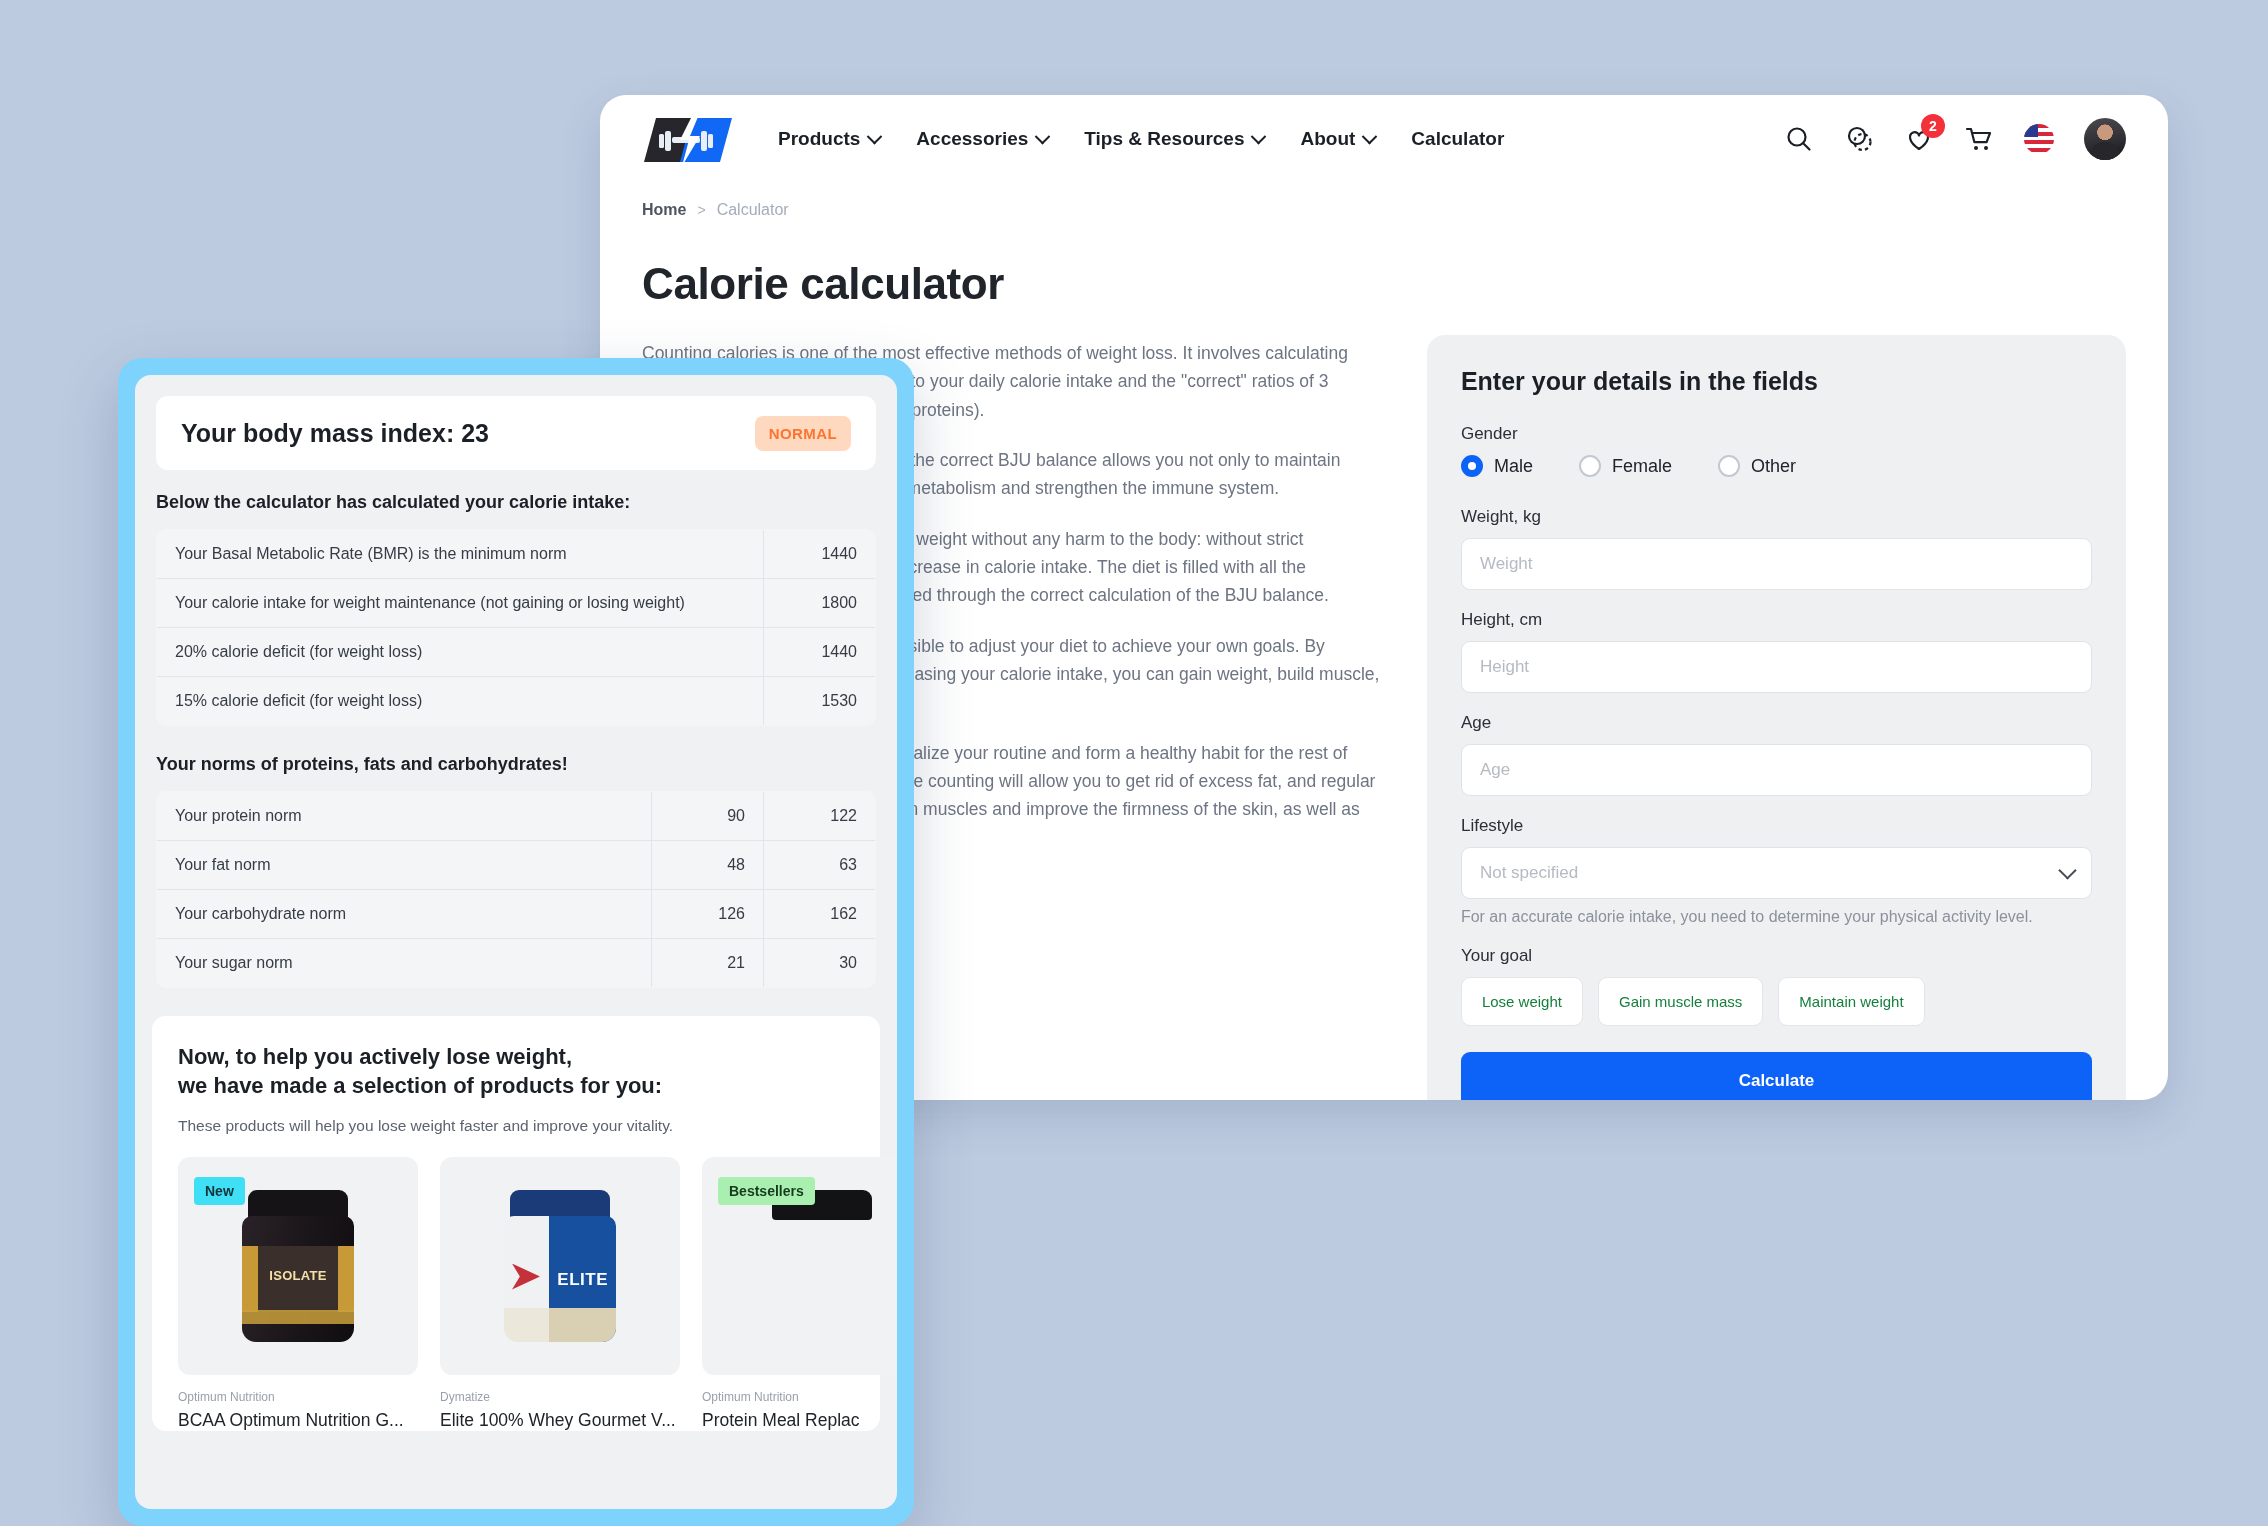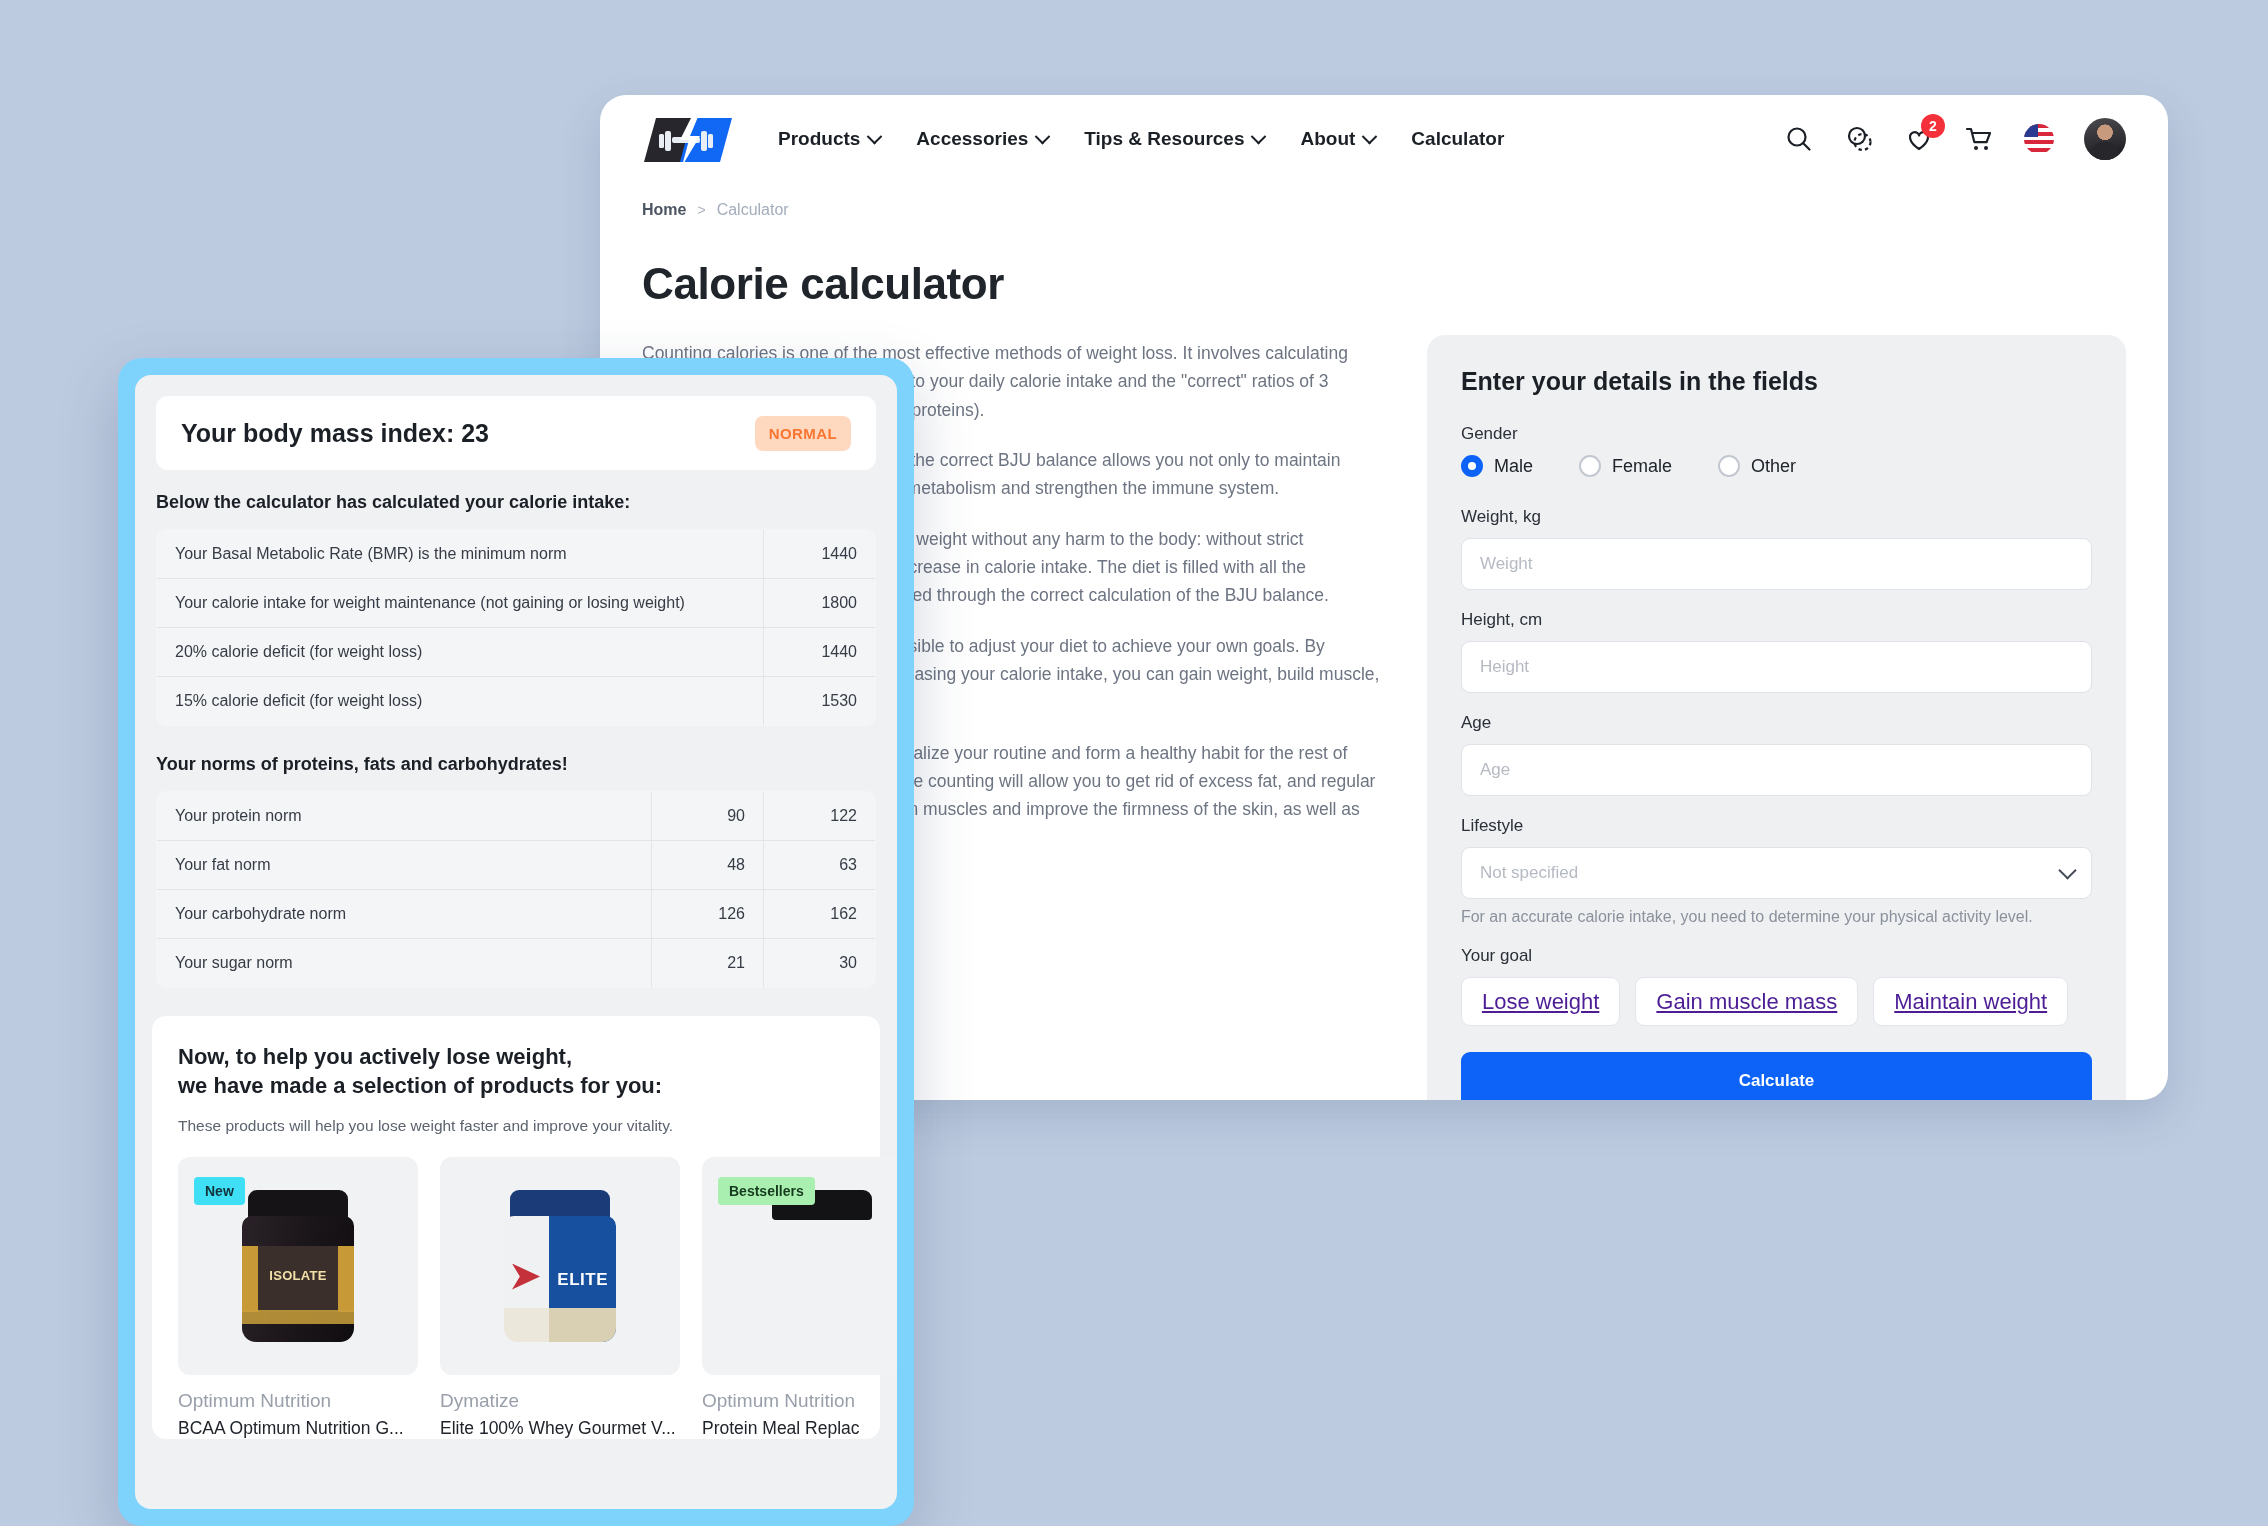--- a/index.html
+++ b/index.html
@@ -92,22 +92,22 @@
   .inp::placeholder { color: #b5bac3; }
   .select-wrap { position: relative; margin-bottom: 9px; }
   .select-wrap .inp { margin-bottom: 0; color: #b5bac3; display:flex; align-items:center; }
   .sel-chev { position:absolute; right:18px; top:50%; width:13px; height:13px;
     border-right:2.4px solid #454c57; border-bottom:2.4px solid #454c57;
     transform: translateY(-70%) rotate(45deg); pointer-events:none; }
   .hint { font-size: 16px; color: #8b919c; margin-bottom: 20px; }
   .goal-row { display: flex; gap: 15px; margin-bottom: 26px; }
   .goal-btn {
     background: #fff; border: 1px solid #e2e5ea; border-radius: 9px;
-    padding: 0 20px; height: 49px; font-size: 22px; color: #4c1d95;
-    font-family: "Liberation Sans", sans-serif; cursor: pointer; white-space: nowrap; text-decoration: underline;
+    padding: 0 20px; height: 49px; font-size: 15px; color: #15803d;
+    font-family: "Liberation Sans", sans-serif; cursor: pointer; white-space: nowrap;
   }
   .calc-btn {
     width: 100%; height: 58px; background: #0d63f8; color: #fff;
     border: none; border-radius: 9px; font-size: 17px; font-weight: 600;
     font-family: "Liberation Sans", sans-serif; cursor: pointer;
   }
 
   
   .result-shell {
     position: absolute; left: 118px; top: 358px;
@@ -151,21 +151,21 @@
     display: flex; align-items: center; justify-content: center;
   }
   .tag { position: absolute; left: 16px; top: 12px; font-size: 14px; font-weight: 600;
     padding: 6px 11px; border-radius: 4px; color: #12323b; z-index: 3; margin-top: 8px; }
   .tag.new { background: #3fe0f5; }
   .tag.best { background: #a9f0b0; color: #163a1e; }
   .jar { width: 112px; height: 152px; position: relative; }
   .jar .lid { position:absolute; left:6px; top:0; right:6px; height:30px; border-radius:9px 9px 4px 4px; }
   .jar .body { position:absolute; left:0; top:26px; right:0; bottom:0; border-radius:10px 10px 14px 14px; overflow:hidden; }
   .jlabel { position:absolute; left:0; right:0; text-align:center; font-weight:700; color:#fff; }
-  .prod-brand { font-size: 19px; color: #9aa0ab; margin-top: 15px; }
+  .prod-brand { font-size: 12px; color: #9aa0ab; margin-top: 15px; }
   .prod-name { font-size: 17.5px; color: #20242b; margin-top: 6px; white-space: nowrap; overflow: hidden; }
 </style>
 </head>
 <body>
 
 <div id="stage">
 
   <div class="browser-card">
 
     <div class="site-header">

